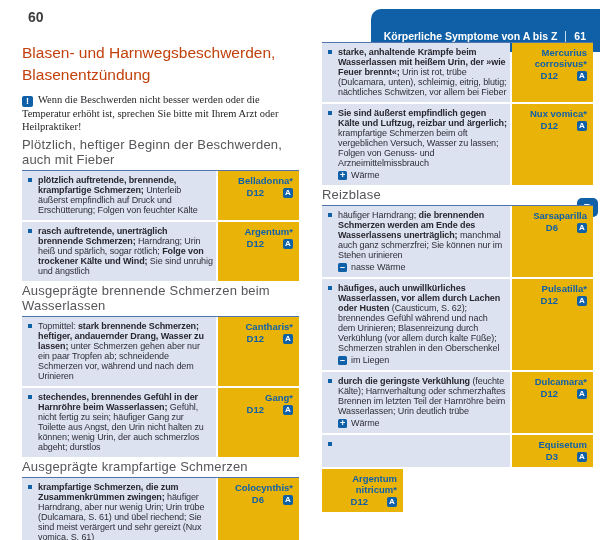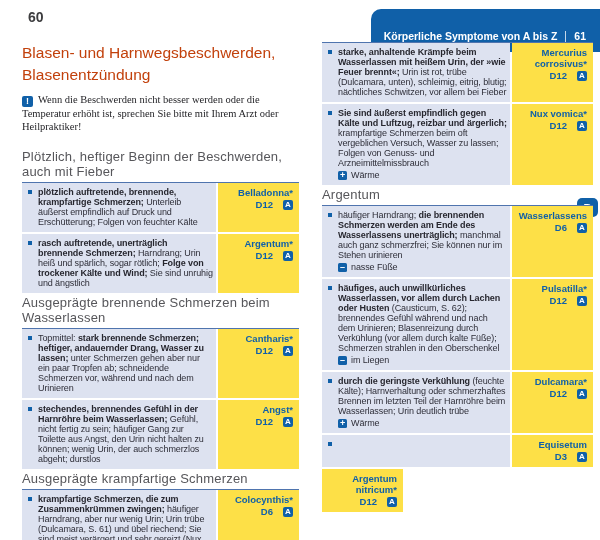--- a/index.html
+++ b/index.html
@@ -19,37 +19,37 @@
         display:flex;align-items:center;justify-content:center;}
 
   
   .col{position:absolute;top:42px;}
   .col-left{left:22px;width:277px;}
   .col-right{left:322px;width:271px;}
 
   .title{color:#c2410c;font-size:15.5px;line-height:22px;font-weight:400;margin:0 0 7px 0;}
 
   .note{font-family:"Liberation Serif",serif;font-size:10.5px;line-height:13px;color:#1e1e22;
-        margin:0 0 16px 0;}
+        margin:0 0 4px 0;}
   .note-icon{display:inline-block;background:#1060a8;color:#fff;width:11px;height:11px;
         line-height:11px;text-align:center;font-weight:700;font-size:9px;border-radius:2px;
         margin-right:5px;font-family:"Liberation Sans",sans-serif;vertical-align:-1px;}
 
   .sec-heading{font-size:13px;line-height:15px;color:#56565a;font-weight:400;
         margin:2px 0 3px 0;letter-spacing:.2px;}
 
   .rtable{border-top:1px solid #4f74ae;margin:0 0 2px 0;}
   .row{display:flex;margin-bottom:2px;}
   .sym{flex:1;background:#dde2f0;padding:4px 3px 5px 5px;display:flex;margin-right:2px;}
   .bullet{width:4px;height:4px;background:#1060a8;margin:3px 6px 0 1px;flex:none;}
   .symtext{font-size:9px;line-height:10px;color:#2e2e38;letter-spacing:-0.1px;}
   .symtext b{font-weight:700;color:#27272f;}
-  .rem{width:72px;flex:none;background:#fde047;padding:4px 6px 5px 3px;text-align:right;}
+  .rem{width:72px;flex:none;background:#eab308;padding:4px 6px 5px 3px;text-align:right;}
   .rname{color:#1060a8;font-weight:700;font-size:9.5px;line-height:11px;}
-  .rpot{margin-top:1px;display:flex;justify-content:flex-end;align-items:center;gap:10px;
+  .rpot{margin-top:1px;display:flex;justify-content:flex-end;align-items:center;gap:19px;
         color:#1060a8;font-weight:700;font-size:9.5px;}
   .grade{background:#1060a8;color:#fff;font-size:8px;font-weight:700;width:10px;height:10px;
         line-height:10px;text-align:center;border-radius:2px;display:inline-block;}
 
   .mod{margin-top:2px;display:flex;align-items:center;gap:4px;}
   .modicon{background:#1060a8;color:#fff;width:9px;height:9px;line-height:9px;text-align:center;
         font-size:9px;font-weight:700;border-radius:1.5px;flex:none;}
 </style>
 </head>
 <body>
@@ -114,21 +114,21 @@
                 <span class="grade">A</span>
               </div>
             </div>
           </div>
           <div class="row">
             <div class="sym">
               <span class="bullet"></span>
               <div class="symtext"><b>stechendes, brennendes Gefühl in der Harnröhre beim Wasserlassen;</b><span> Gefühl, nicht fertig zu sein; häufiger Gang zur Toilette aus Angst, den Urin nicht halten zu können; wenig Urin, der auch schmerzlos abgeht; durstlos</span></div>
             </div>
             <div class="rem">
-              <div class="rname">Angst*</div>
+              <div class="rname">Gang*</div>
               <div class="rpot">
                 <span>D12</span>
                 <span class="grade">A</span>
               </div>
             </div>
           </div>
         </div>
         <div class="sec-heading">Ausgeprägte krampfartige Schmerzen</div>
         <div class="rtable">
           <div class="row">
@@ -174,32 +174,32 @@
             </div>
             <div class="rem">
               <div class="rname">Nux vomica*</div>
               <div class="rpot">
                 <span>D12</span>
                 <span class="grade">A</span>
               </div>
             </div>
           </div>
         </div>
-        <div class="sec-heading">Argentum</div>
+        <div class="sec-heading">Reizblase</div>
         <div class="rtable">
           <div class="row">
             <div class="sym">
               <span class="bullet"></span>
               <div class="symtext"><span>häufiger Harndrang; </span><b>die brennenden Schmerzen werden am Ende des Wasserlassens unerträglich;</b><span> manchmal auch ganz schmerzfrei; Sie können nur im Stehen urinieren</span><div class="mod">
                   <span class="modicon">–</span>
-                  <span>nasse Füße</span>
-                </div></div>
-            </div>
-            <div class="rem">
-              <div class="rname">Wasserlassens</div>
+                  <span>nasse Wärme</span>
+                </div></div>
+            </div>
+            <div class="rem">
+              <div class="rname">Sarsaparilla</div>
               <div class="rpot">
                 <span>D6</span>
                 <span class="grade">A</span>
               </div>
             </div>
           </div>
           <div class="row">
             <div class="sym">
               <span class="bullet"></span>
               <div class="symtext"><b>häufiges, auch unwillkürliches Wasserlassen, vor allem durch Lachen oder Husten</b><span> (Causticum, S. 62); brennendes Gefühl während und nach dem Urinieren; Blasenreizung durch Verkühlung (vor allem durch kalte Füße); Schmerzen strahlen in den Oberschenkel</span><div class="mod">

